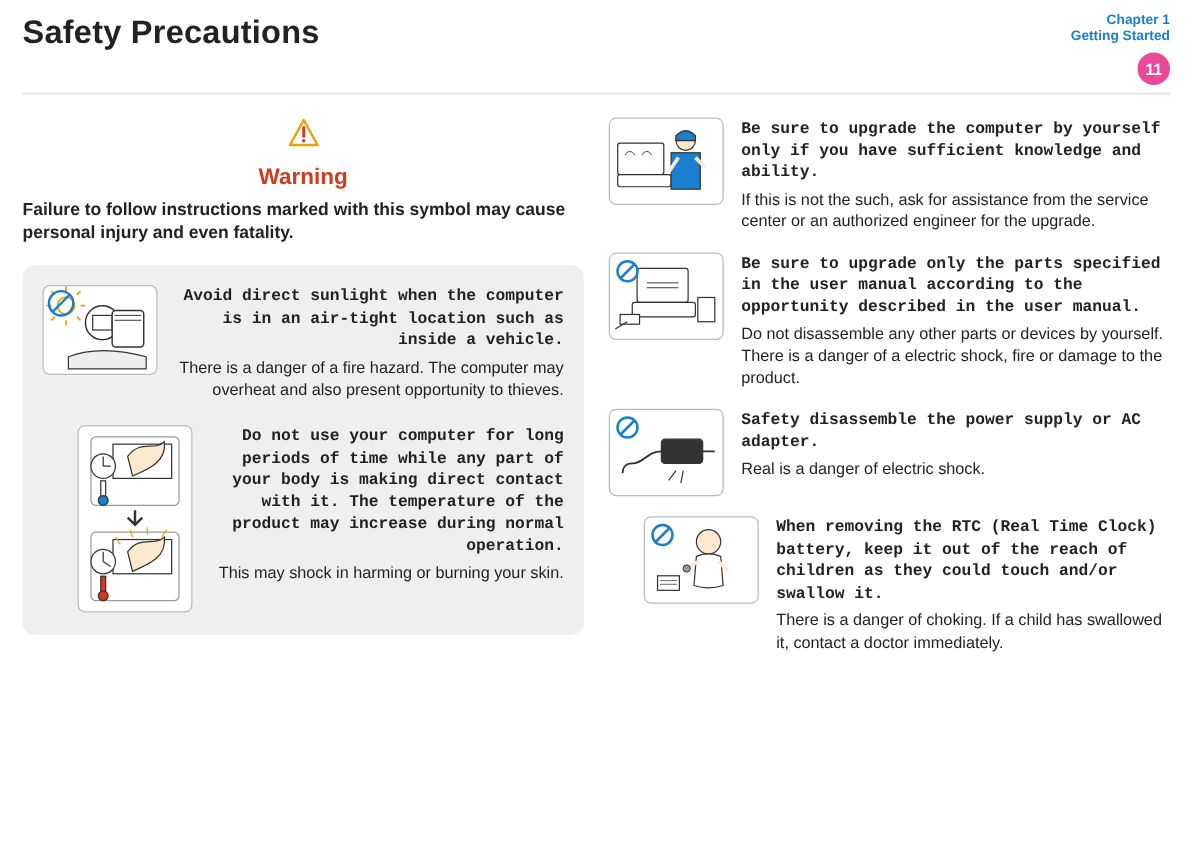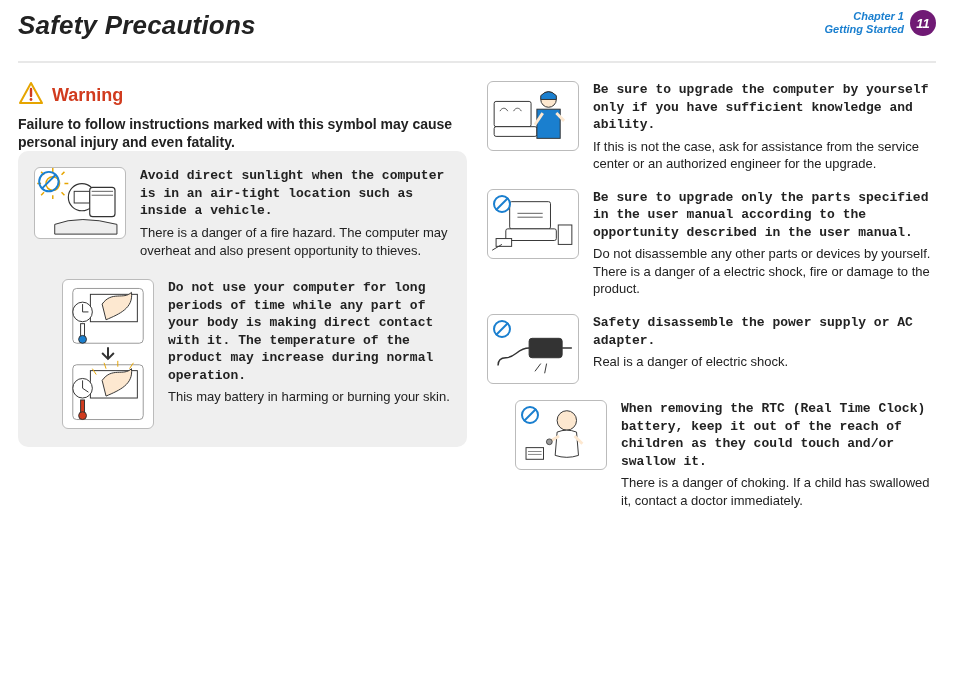--- a/index.html
+++ b/index.html
@@ -1,28 +1,28 @@
 <!DOCTYPE html>
 <html><head>
 <meta charset="utf-8">
 <style>
   * { box-sizing: border-box; margin: 0; padding: 0; }
   html, body { width: 954px; height: 677px; font-family: "Segoe UI", "Helvetica Neue", Arial, sans-serif; background: #fff; color: #222; }
   .page { width: 954px; height: 677px; position: relative; padding: 10px 18px 10px 18px; }
-  .hdr { display: flex; align-items: flex-start; justify-content: space-between; padding-bottom: 20px; border-bottom: 2px solid #e8e8e8; font-style: italic; }
+  .hdr { display: flex; align-items: flex-start; justify-content: space-between; padding-bottom: 6px; border-bottom: 2px solid #e8e8e8; }
   .hdr-title { font-size: 26px; font-weight: 700; color: #222; letter-spacing: 0.2px; }
-  .hdr-right { display: flex; align-items: flex-end; gap: 6px; }
+  .hdr-right { display: flex; align-items: flex-end; gap: 6px; flex-direction: column; }
   .chap { text-align: right; font-size: 11px; line-height: 13px; font-weight: 600; color: #1a7fcf; }
-  .pgnum { width: 26px; height: 26px; border-radius: 50%; background: #701a75; color: #fff; font-size: 13px; font-weight: 700; display: flex; align-items: center; justify-content: center; }
+  .pgnum { width: 26px; height: 26px; border-radius: 50%; background: #ec4899; color: #fff; font-size: 13px; font-weight: 700; display: flex; align-items: center; justify-content: center; }
   .cols { display: flex; gap: 20px; margin-top: 18px; }
   .col { flex: 1; }
-  .warn-row { display: flex; align-items: center; gap: 8px; margin-bottom: 6px; }
+  .warn-row { display: flex; align-items: center; gap: 8px; margin-bottom: 6px; flex-direction: column; }
   .warn-word { font-size: 18px; font-weight: 700; color: #d13b1e; }
-  .warn-text { font-size: 14px; font-weight: 700; line-height: 1.3; margin-bottom: 0; }
-  .greybox { background: #efefef; border-radius: 10px; padding: 16px 16px 18px 16px; }
+  .warn-text { font-size: 14px; font-weight: 700; line-height: 1.3; margin-bottom: 18px; }
+  .greybox { background: #efefef; border-radius: 10px; padding: 16px 16px 18px 16px; text-align: right; }
   .item { display: flex; gap: 14px; margin-bottom: 20px; }
   .item:last-child { margin-bottom: 0; padding-left: 28px; }
   .thumb { flex: 0 0 92px; height: 72px; background: #fff; border: 1px solid #bbb; border-radius: 6px; display: flex; align-items: center; justify-content: center; position: relative; overflow: hidden; }
   .thumb.tall { height: 150px; flex-direction: column; }
   .thumb svg { width: 100%; height: 100%; }
   .item-text { flex: 1; font-size: 13px; line-height: 1.35; }
   .item-text .bold { font-weight: 700; display: block; margin-bottom: 4px; font-family: Liberation Mono, monospace; }
   .section-hdr { background: linear-gradient(to bottom, #2d8fd6, #1476c6); color: #fff; font-size: 15px; font-weight: 700; padding: 6px 14px; border-radius: 6px; margin-bottom: 14px; }
   .col2 .item { margin-bottom: 16px; }
   .col2 .thumb { flex: 0 0 92px; height: 70px; }
@@ -118,21 +118,21 @@
               </g>
               <circle cx="20" cy="110" r="10" fill="#fff" stroke="#333" stroke-width="1"></circle>
               <line x1="20" y1="110" x2="20" y2="102" stroke="#333" stroke-width="1"></line>
               <line x1="20" y1="110" x2="26" y2="114" stroke="#333" stroke-width="1"></line>
               <rect x="18" y="122" width="4" height="14" fill="#d13b1e" stroke="#333" stroke-width="1"></rect>
               <circle cx="20" cy="138" r="4" fill="#d13b1e" stroke="#333" stroke-width="1"></circle>
             </svg>
           </div>
           <div class="item-text">
             <span class="bold">Do not use your computer for long periods of time while any part of your body is making direct contact with it. The temperature of the product may increase during normal operation.</span>
-            <span>This may battery in harming or burning your skin.</span>
+            <span>This may shock in harming or burning your skin.</span>
           </div>
         </div>
 
       </div>
     </div>
 
     <div class="col col2">
 
       <div class="item">
         <div class="thumb">
@@ -143,21 +143,21 @@
             <path d="M54 14 Q62 6 70 14 L70 18 L54 18 Z" fill="#1a7fcf" stroke="#333" stroke-width="1"></path>
             <rect x="50" y="28" width="24" height="30" fill="#1a7fcf" stroke="#333" stroke-width="1"></rect>
             <path d="M56 32 L48 44" fill="none" stroke="#fde8d0" stroke-width="3"></path>
             <path d="M70 32 L78 40" fill="none" stroke="#fde8d0" stroke-width="3"></path>
             <path d="M12 30 C 14 26, 18 26, 20 30" fill="none" stroke="#333" stroke-width="0.8"></path>
             <path d="M26 30 C 28 26, 32 26, 34 30" fill="none" stroke="#333" stroke-width="0.8"></path>
           </svg>
         </div>
         <div class="item-text">
           <span class="bold">Be sure to upgrade the computer by yourself only if you have sufficient knowledge and ability.</span>
-          <span>If this is not the case, ask for assistance from the service center or an authorized engineer for the upgrade.</span>
+          <span>If this is not the such, ask for assistance from the service center or an authorized engineer for the upgrade.</span>
         </div>
       </div>
 
       <div class="item">
         <div class="thumb">
           <svg viewBox="0 0 92 70">
             <rect x="22" y="12" width="42" height="28" rx="2" fill="#fff" stroke="#333" stroke-width="1"></rect>
             <rect x="18" y="40" width="52" height="12" rx="2" fill="#fff" stroke="#333" stroke-width="1"></rect>
             <rect x="72" y="36" width="14" height="20" fill="#fff" stroke="#333" stroke-width="1"></rect>
             <rect x="8" y="50" width="16" height="8" fill="#fff" stroke="#333" stroke-width="1"></rect>

